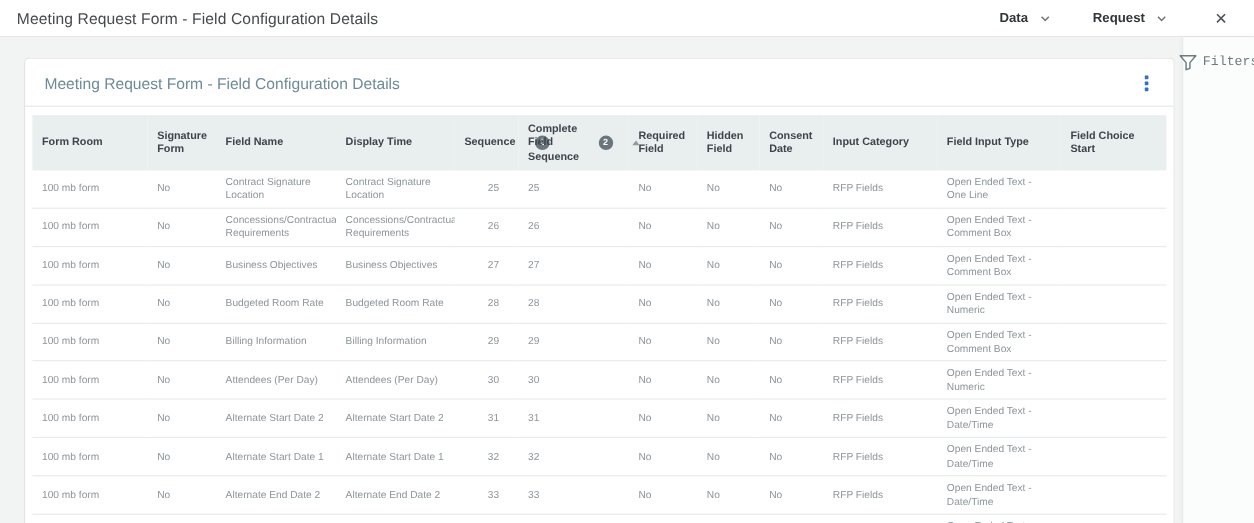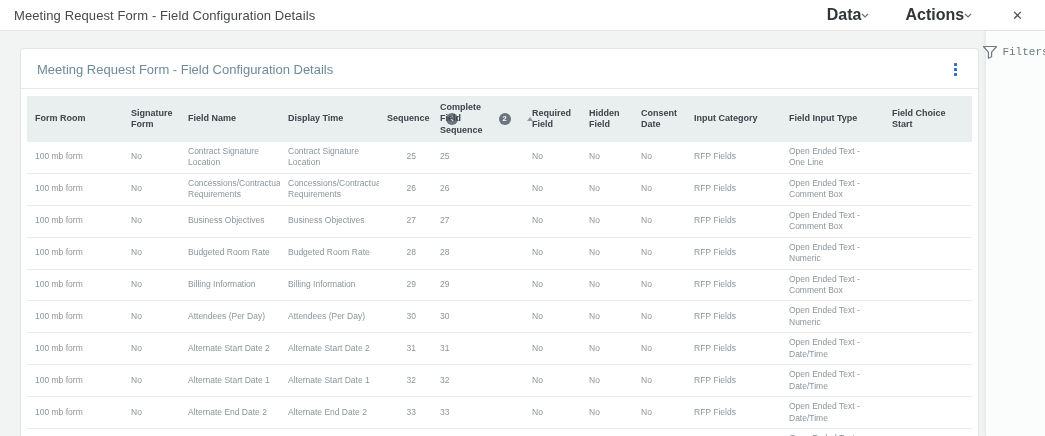--- a/index.html
+++ b/index.html
@@ -14,22 +14,22 @@
   
   .topbar {
     height: 31px; background: #ffffff; border-bottom: 1px solid #e5e7e7;
     display: flex; align-items: center; justify-content: space-between;
     padding: 0 18px 0 14px; flex: 0 0 auto;
   }
   .topbar-title { font-size: 13px; color: #46494d; letter-spacing: .1px; }
   .topbar-right { display: flex; align-items: center; gap: 36px; }
   .menu-btn {
     background: none; border: none; cursor: pointer;
-    display: inline-flex; align-items: center; gap: 0;
-    font-family: inherit; font-size: 16px; color: #303538; font-weight: 600;
+    display: inline-flex; align-items: center; gap: 10px;
+    font-family: inherit; font-size: 11px; color: #303538; font-weight: 600;
   }
   .chevron svg { display: block; }
   .close-btn {
     background: none; border: none; cursor: pointer;
     font-size: 13px; color: #4b5257; line-height: 1; padding: 2px 4px;
   }
 
   
   .content-row { flex: 1; display: flex; min-height: 0; }
   .main-area { flex: 1; padding: 17px 6px 0 20px; background: #f2f3f3; min-width: 0; }
@@ -104,21 +104,21 @@
     <div class="topbar-right">
       <button class="menu-btn">
         <span>Data</span>
         <span class="chevron">
             <svg width="8" height="5" viewBox="0 0 8 5">
               <path d="M1 1 L4 4 L7 1" stroke="#6a7075" stroke-width="1.2" fill="none"></path>
             </svg>
           </span>
       </button>
       <button class="menu-btn">
-        <span>Actions</span>
+        <span>Request</span>
         <span class="chevron">
             <svg width="8" height="5" viewBox="0 0 8 5">
               <path d="M1 1 L4 4 L7 1" stroke="#6a7075" stroke-width="1.2" fill="none"></path>
             </svg>
           </span>
       </button>
       <button class="close-btn">
         <span>✕</span>
       </button>
     </div>

